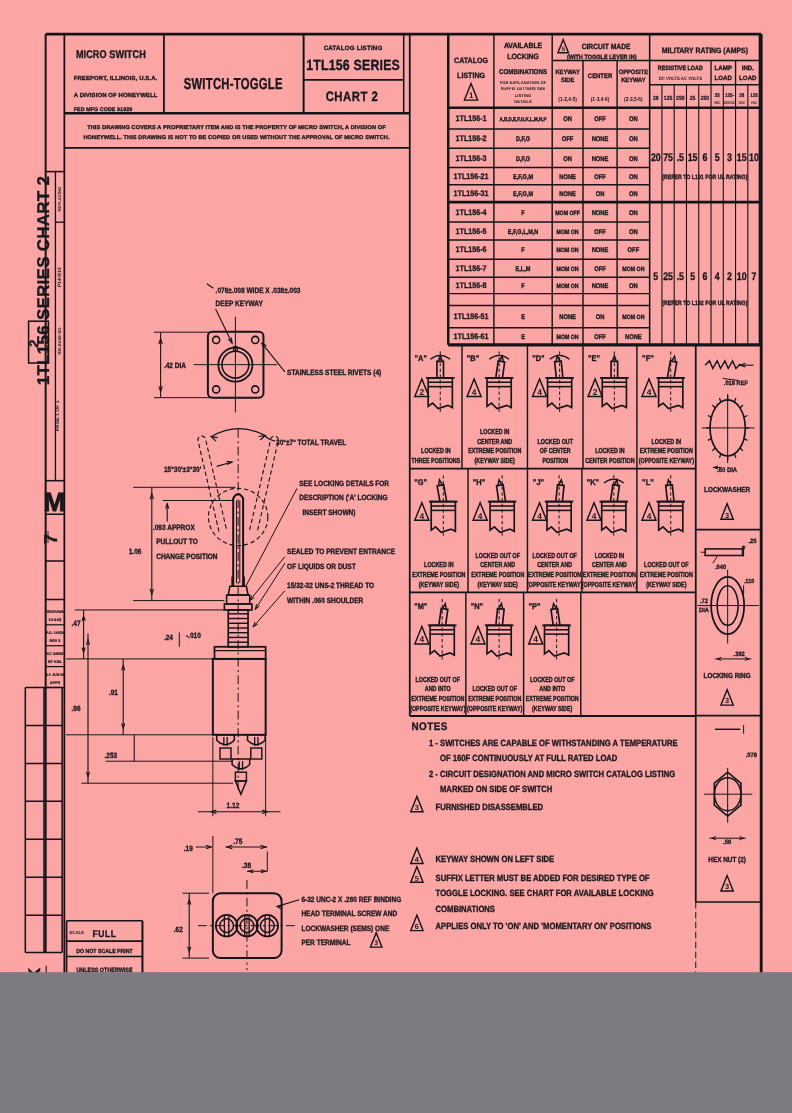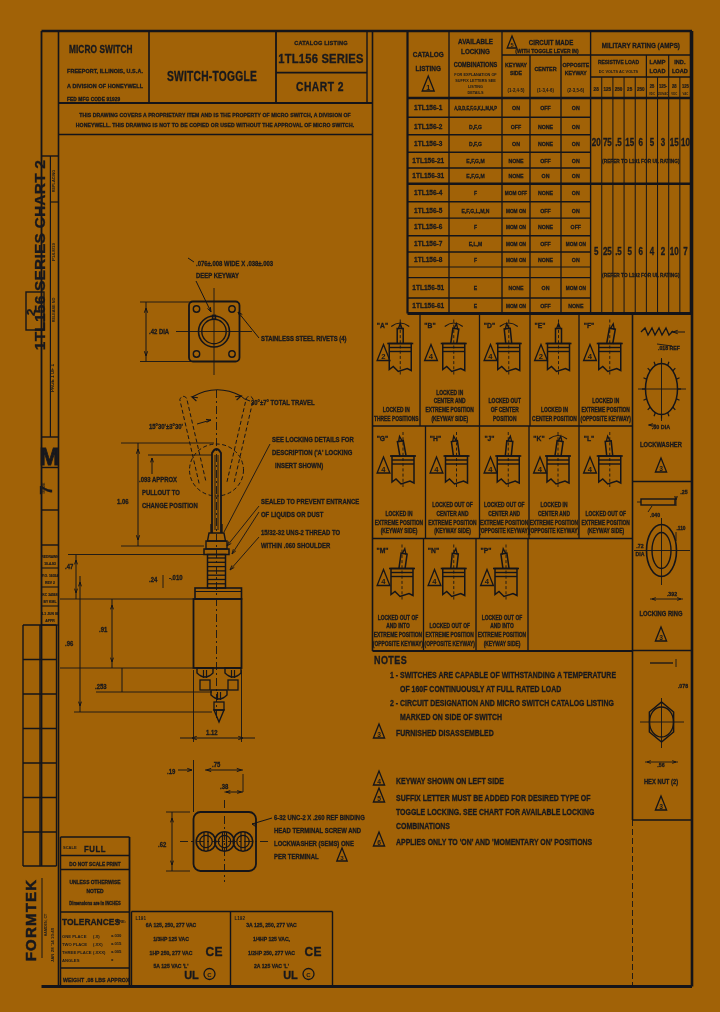--- a/index.html
+++ b/index.html
@@ -1,14 +1,14 @@
 <!DOCTYPE html>
 <html><head><meta charset="utf-8"><style>
 html,body{margin:0;padding:0;background:#7b7b81;}
-#page{position:relative;width:720px;height:1012px;background:#a16207;overflow:hidden;}
+#page{position:relative;width:720px;height:884px;background:#fca5a5;overflow:hidden;}
 </style></head><body>
 <div id="page">
 <svg width="720" height="1012" viewBox="0 0 720 1012">
 <line x1="41.5" y1="31" x2="692" y2="31" stroke="#141419" stroke-width="2.4" stroke-linecap="butt"></line>
 <line x1="692" y1="31" x2="692" y2="986.5" stroke="#141419" stroke-width="2.6" stroke-linecap="butt"></line>
 <line x1="41.5" y1="986.5" x2="692" y2="986.5" stroke="#141419" stroke-width="3.0" stroke-linecap="butt"></line>
 <line x1="41.5" y1="31" x2="41.5" y2="866" stroke="#141419" stroke-width="1.8" stroke-linecap="butt"></line>
 <line x1="58.5" y1="31" x2="58.5" y2="986.5" stroke="#141419" stroke-width="1.6" stroke-linecap="butt"></line>
 <line x1="58.5" y1="103" x2="372.5" y2="103" stroke="#141419" stroke-width="2.2" stroke-linecap="butt"></line>
 <line x1="149" y1="31" x2="149" y2="103" stroke="#141419" stroke-width="1.6" stroke-linecap="butt"></line>

